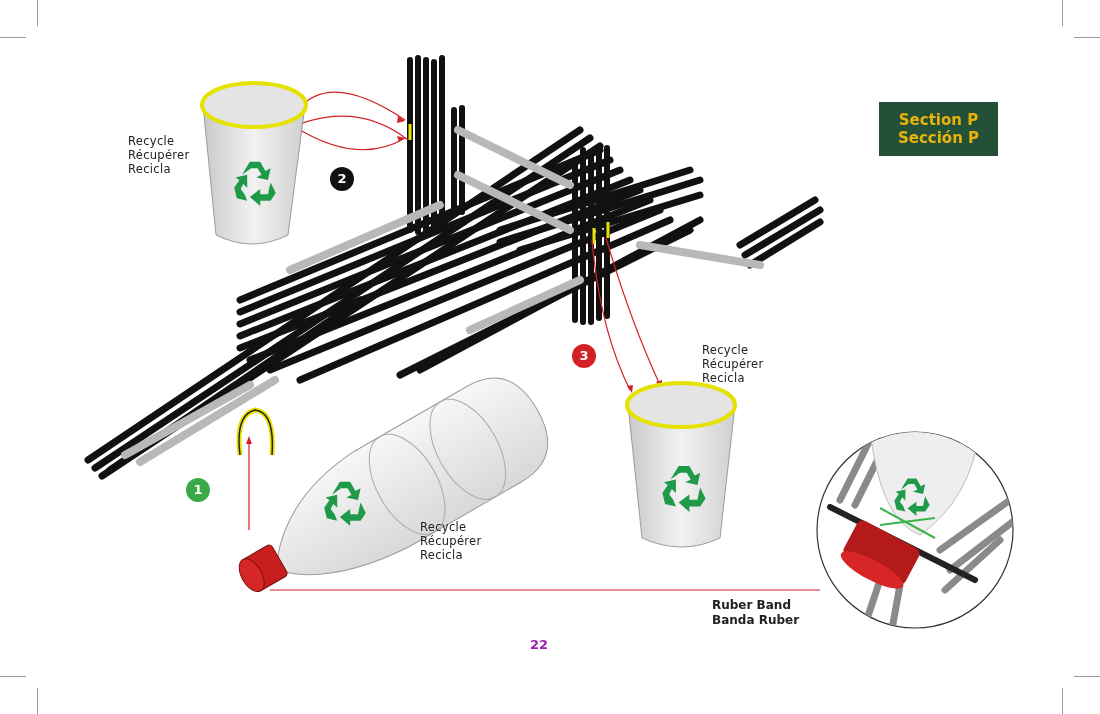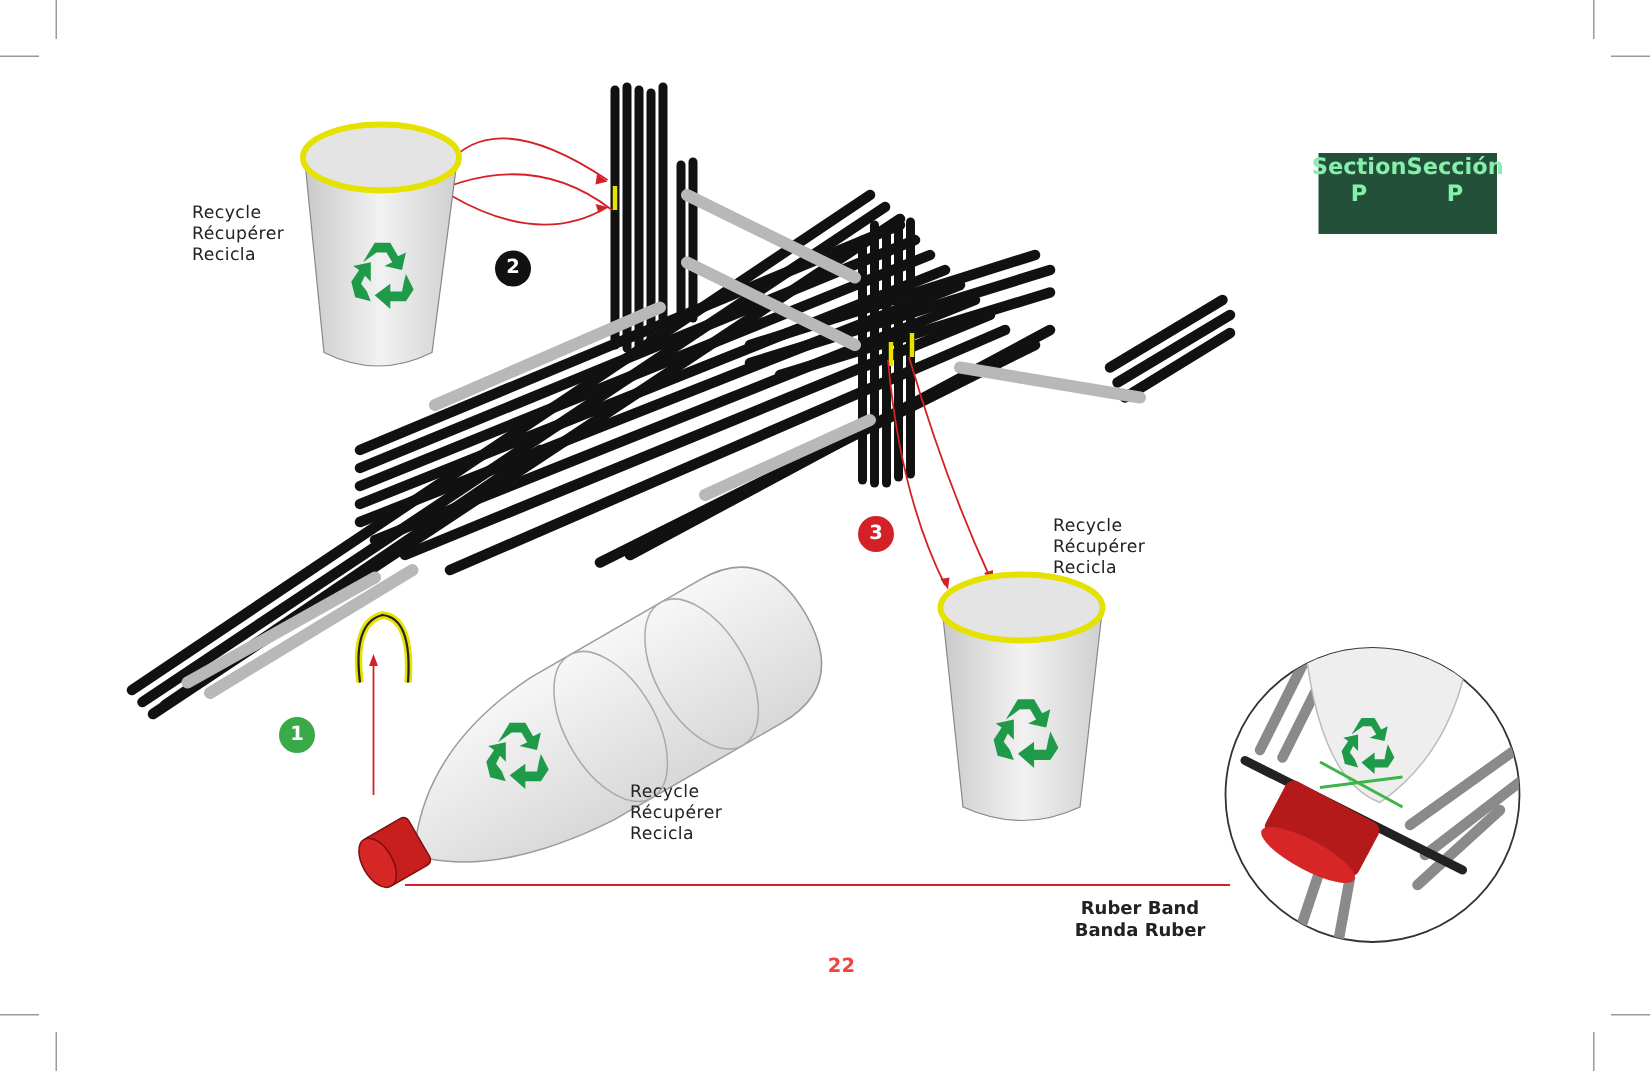--- a/index.html
+++ b/index.html
@@ -1,22 +1,22 @@
 <!DOCTYPE html>
 <html><head>
 <meta charset="utf-8">
 <style>
   html, body { margin:0; padding:0; background:#fff; }
   body { width:1100px; height:714px; position:relative; overflow:hidden; font-family:"DejaVu Sans", sans-serif; }
   .crop { position:absolute; background:#9a9a9a; }
   .label { position:absolute; text-align:left; font-size:11.5px; line-height:14px; color:#222; letter-spacing:0.3px; }
   .badge { position:absolute; width:24px; height:24px; border-radius:50%; color:#fff; font-weight:bold; font-size:13px; line-height:24px; text-align:center; }
-  .section-box { position:absolute; left:879px; top:102px; width:119px; height:54px; background:#24503a; color:#86efac; text-align:center; font-size:15px; font-weight:bold; line-height:18px; display:flex; flex-direction:row; justify-content:center; }
-  .page-num { position:absolute; left:530px; top:637px; width:40px; text-align:right; font-size:13px; font-weight:bold; color:#ef4444; }
-  .ruber { position:absolute; left:712px; top:598px; width:96px; text-align:center; font-size:12px; font-weight:bold; line-height:15px; color:#222; }
+  .section-box { position:absolute; left:879px; top:102px; width:119px; height:54px; background:#24503a; color:#eab308; text-align:center; font-size:15px; font-weight:bold; line-height:18px; display:flex; flex-direction:column; justify-content:center; }
+  .page-num { position:absolute; left:530px; top:637px; width:40px; text-align:left; font-size:13px; font-weight:bold; color:#a21caf; }
+  .ruber { position:absolute; left:712px; top:598px; width:96px; text-align:left; font-size:12px; font-weight:bold; line-height:15px; color:#222; }
   svg.art { position:absolute; left:0; top:0; }
 </style>
 </head>
 <body>
 
 <div class="crop" style="left:37px;top:0;width:1px;height:26px"></div>
 <div class="crop" style="left:0;top:37px;width:26px;height:1px"></div>
 <div class="crop" style="left:1062px;top:0;width:1px;height:26px"></div>
 <div class="crop" style="left:1074px;top:37px;width:26px;height:1px"></div>
 <div class="crop" style="left:37px;top:688px;width:1px;height:26px"></div>

